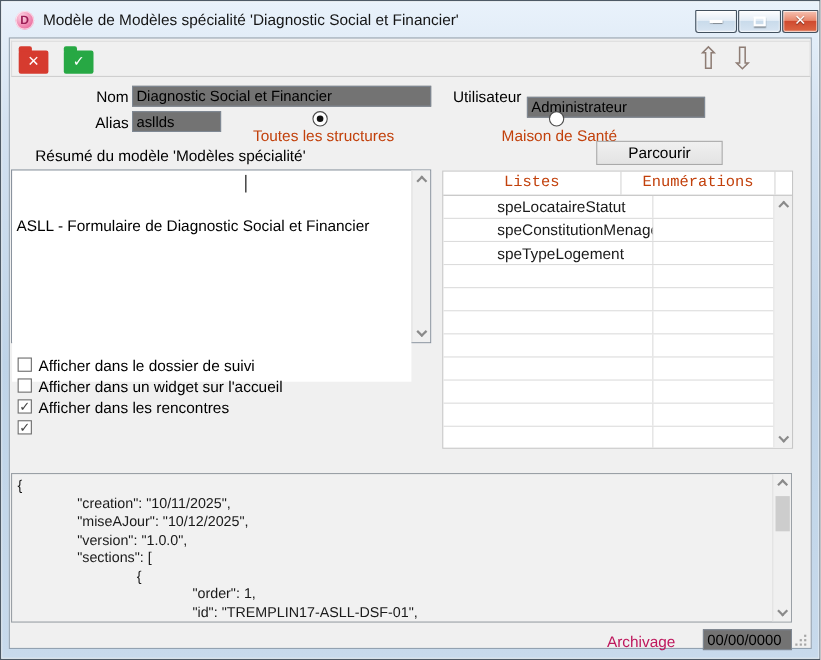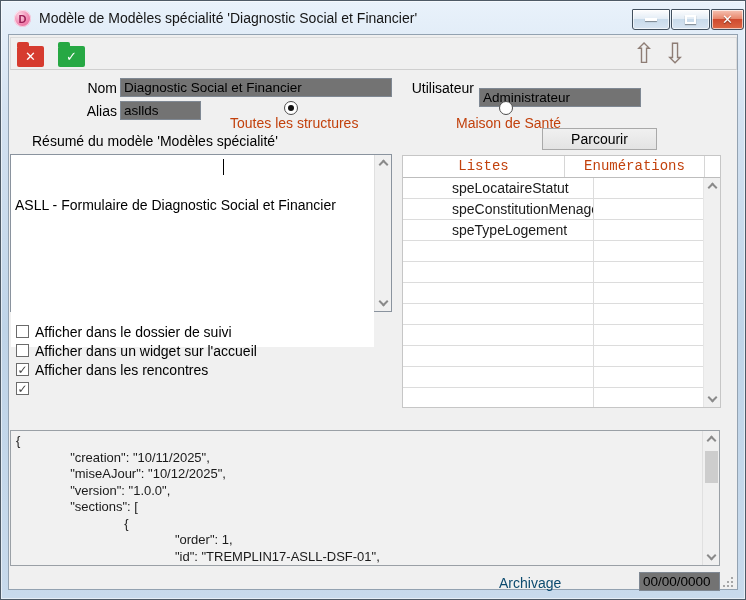--- a/index.html
+++ b/index.html
@@ -116,21 +116,21 @@
   }
   .cblab{ font-size:14px; color:#000; white-space:nowrap; }
 
   
   .json-box{ position:absolute; left:1px; top:395px; width:710px; height:136px; background:#f1f1f1; border:1px solid #9aa0a6; overflow:hidden; }
   .json-text{ position:absolute; left:0; top:2px; right:18px; bottom:0; padding-left:5px; }
   .jline{ white-space:pre; font-size:13px; line-height:16.5px; color:#1a1a1a; font-family:"Liberation Sans",sans-serif; }
   .json-box .thumb{ top:20px; height:32px; }
 
   
-  .arch-label{ position:absolute; left:490px; top:540px; width:115px; text-align:left; font-size:14px; color:#0c4a6e; }
+  .arch-label{ position:absolute; left:490px; top:540px; width:115px; text-align:right; font-size:14px; color:#be185d; }
   .arch-input{ left:630px; top:537px; width:81px; height:18px; font-size:13px; }
   .grip{ position:absolute; left:714px; top:542px; width:12px; height:12px; cursor:nwse-resize; }
   .grip i{
     position:absolute; left:0; top:0; width:2px; height:2px; background:transparent;
     box-shadow:8px 0 #a6a6a6, 8px 4px #a6a6a6, 8px 8px #a6a6a6, 4px 4px #a6a6a6, 4px 8px #a6a6a6, 0 8px #a6a6a6;
   }
 </style>
 </head>
 <body>
 

